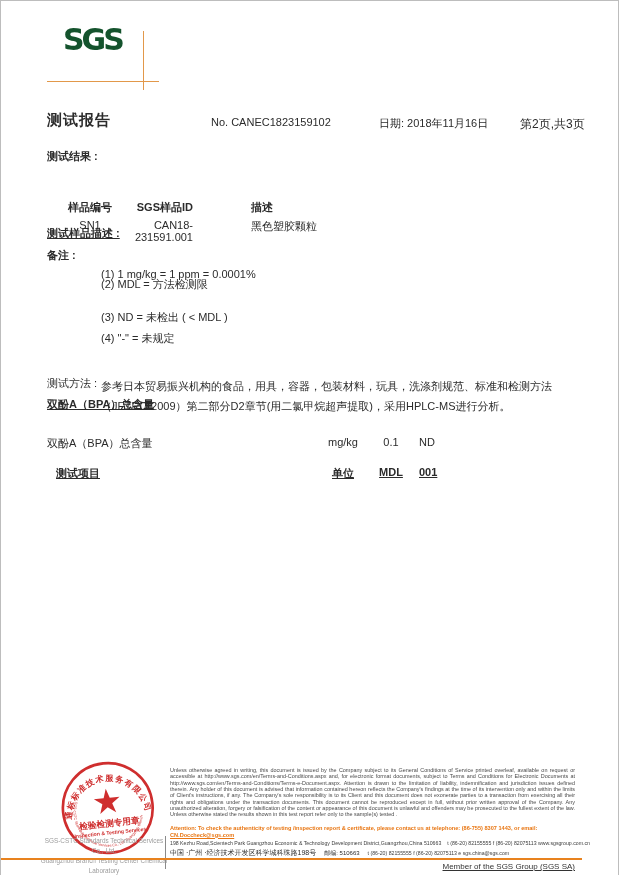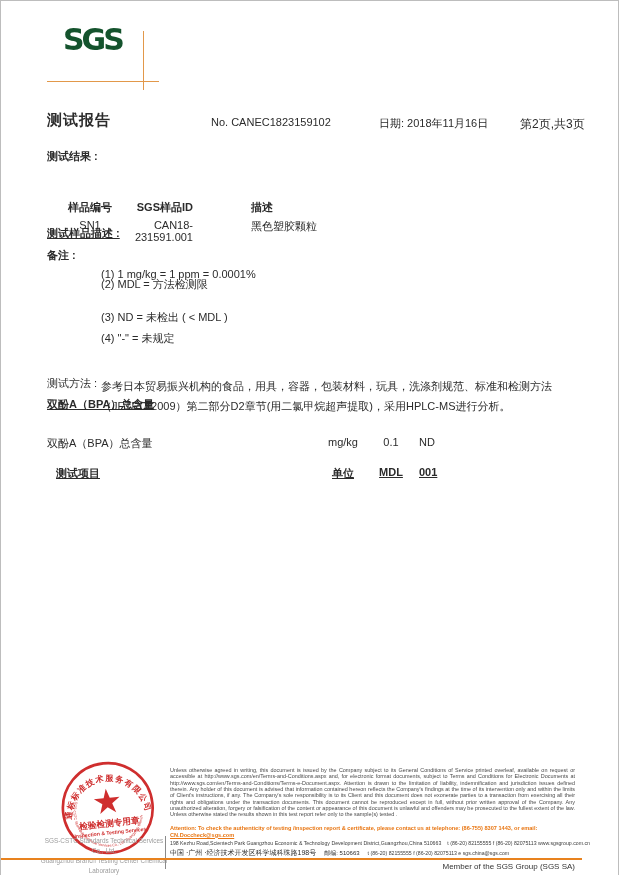--- a/index.html
+++ b/index.html
@@ -49,21 +49,21 @@
   .foot-divider{left:164px;top:835px;width:1px;height:33px;background:#8a8a8a;}
   .legal{left:169px;top:766px;width:405px;font-size:5.45px;line-height:6.35px;
          text-align:justify;color:#4a4a4a;}
   .attention{left:169px;top:824px;width:405px;font-size:5.6px;line-height:6.6px;
              color:#e87511;font-weight:bold;}
   .addr1{left:169px;top:839px;width:405px;font-size:5.2px;color:#3d3d3d;display:flex;gap:6px;white-space:nowrap;}
   .addr2{left:169px;top:847px;width:405px;font-size:7px;color:#2b2b2b;display:flex;gap:8px;white-space:nowrap;align-items:baseline;}
   .addr2 .post{font-size:6px;}
   .addr-contact{font-size:5.2px;color:#3d3d3d;}
   .orange-rule{left:0;top:857px;width:581px;height:2px;background:#e8821e;}
-  .member-line{left:360px;top:861px;width:214px;text-align:right;font-size:8px;color:#333;}
+  .member-line{left:360px;top:861px;width:214px;text-align:right;font-size:8px;color:#333;text-decoration:underline;}
 </style>
 </head>
 <body>
 
 <div class="page">
 
   <div class="abs logo">SGS</div>
   <div class="abs logo-hline"></div>
   <div class="abs logo-vline"></div>
 

